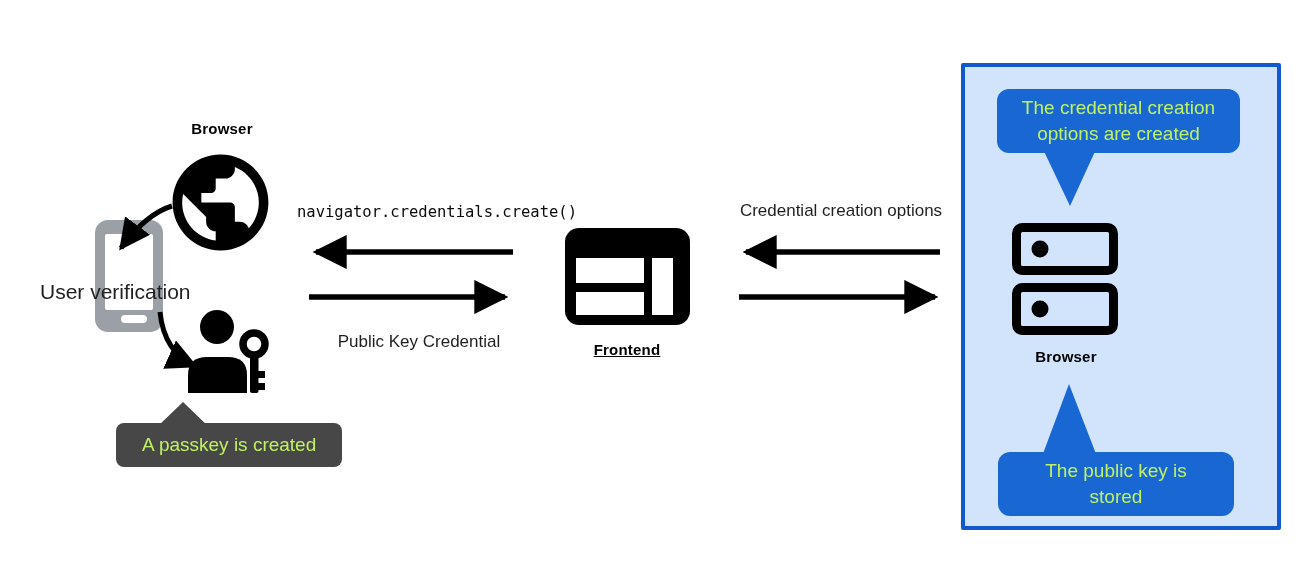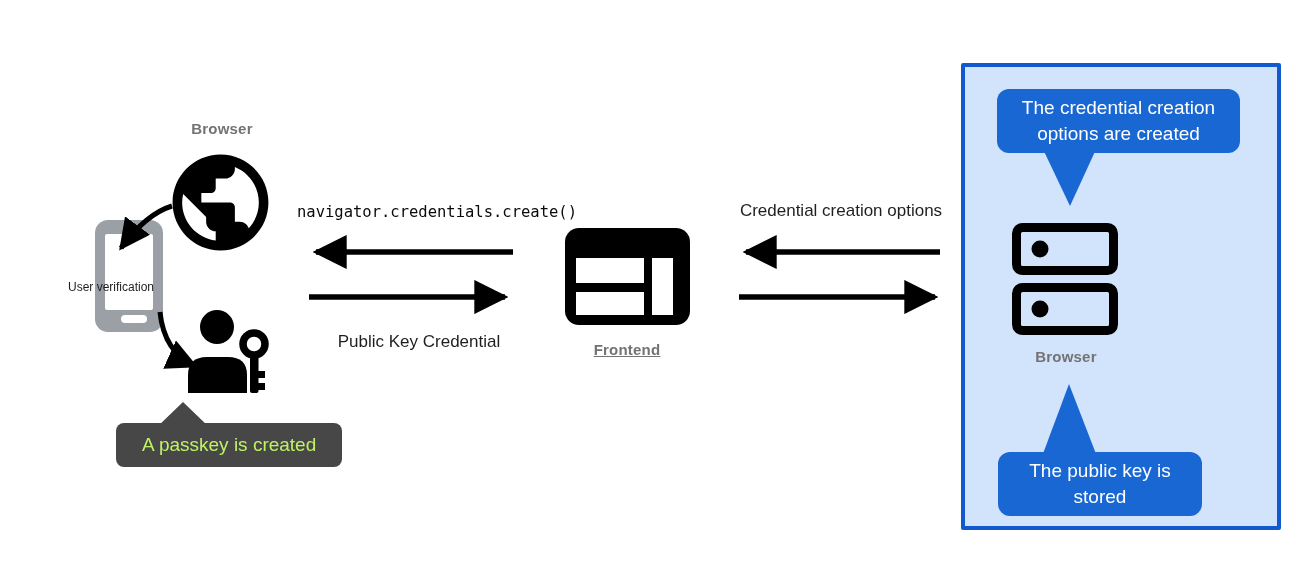--- a/index.html
+++ b/index.html
@@ -1,32 +1,32 @@
 <!DOCTYPE html>
 <html><head>
 <meta charset="utf-8">
 <style>
   html,body{margin:0;padding:0;background:#ffffff;}
   #canvas{
     position:relative;width:1310px;height:568px;background:#ffffff;overflow:hidden;
     font-family:"Liberation Sans", sans-serif;color:#1f1f1f;
   }
   .abs{position:absolute;}
-  .lbl-bold{font-weight:700;font-size:15px;text-align:center;color:#737373;letter-spacing:.2px;}
+  .lbl-bold{font-weight:700;font-size:15px;text-align:center;color:#000000;letter-spacing:.2px;}
   .arrow-lbl{font-size:17px;text-align:center;color:#1f1f1f;white-space:nowrap;}
   .mono-lbl{font-family:"DejaVu Sans Mono", monospace;font-size:15.5px;text-align:center;color:#0b0b0b;white-space:nowrap;}
   .callout-dark{
     background:#474747;color:#bef264;font-size:19px;line-height:44px;height:44px;
     padding:0 26px;border-radius:8px;white-space:nowrap;z-index:3;
   }
   .panel{
     background:#d2e3fc;border:4px solid #1259cf;border-radius:2px;z-index:1;box-sizing:border-box;
   }
   .callout-blue{
-    background:#1967d2;color:#ffffff;font-size:19px;line-height:26px;text-align:center;
+    background:#1967d2;color:#bef264;font-size:19px;line-height:26px;text-align:center;
     border-radius:12px;padding:6px 10px;box-sizing:border-box;z-index:3;
   }
   .callout-blue .inner{display:block;margin:0 auto;}
   svg{display:block;}
   #overlay{position:absolute;left:0;top:0;z-index:2;pointer-events:none;}
   .z3{z-index:3;}
 </style>
 </head>
 <body>
 
@@ -59,21 +59,21 @@
   <svg class="abs" style="left:163px;top:145px;" width="115" height="115" viewBox="0 0 24 24">
     <path fill="#000" d="M12 2C6.48 2 2 6.48 2 12s4.48 10 10 10 10-4.48 10-10S17.52 2 12 2zm-1 17.93c-3.95-.49-7-3.85-7-7.93 0-.62.08-1.21.21-1.79L9 15v1c0 1.1.9 2 2 2v1.93zm6.9-2.54c-.26-.81-1-1.39-1.9-1.39h-1v-3c0-.55-.45-1-1-1H8v-2h2c.55 0 1-.45 1-1V7h2c1.1 0 2-.9 2-2v-.41c2.93 1.19 5 4.06 5 7.41 0 2.08-.8 3.97-2.1 5.39z"></path>
   </svg>
 
   <svg class="abs" style="left:95px;top:220px;" width="68" height="112" viewBox="0 0 68 112">
     <rect x="0" y="0" width="68" height="112" rx="13" fill="#9aa0a6"></rect>
     <rect x="10" y="14" width="48" height="76" rx="2" fill="#ffffff"></rect>
     <rect x="26" y="95" width="26" height="8" rx="4" fill="#ffffff"></rect>
   </svg>
 
-  <div class="abs arrow-lbl z3" style="left:40px;top:280px;width:142px;font-size:12px;">User verification</div>
+  <div class="abs arrow-lbl z3" style="left:40px;top:280px;width:142px;font-size:21px;">User verification</div>
 
   <svg class="abs" style="left:185px;top:305px;" width="95" height="95" viewBox="0 0 95 95">
     <circle cx="32" cy="22" r="17" fill="#000"></circle>
     <path d="M3,88 V70 Q3,52 22,52 H43 Q62,52 62,70 V88 Z" fill="#000"></path>
     <circle cx="69" cy="39" r="11" fill="none" stroke="#000" stroke-width="7.5"></circle>
     <rect x="65" y="50" width="8.5" height="38" rx="2" fill="#000"></rect>
     <rect x="73" y="66" width="7" height="7" fill="#000"></rect>
     <rect x="73" y="78" width="7" height="7" fill="#000"></rect>
   </svg>
 
@@ -101,17 +101,17 @@
 
   <svg class="abs z3" style="left:1008px;top:219px;" width="114" height="120" viewBox="0 0 114 120">
     <rect x="8.5" y="8.5" width="97" height="43" rx="6" fill="none" stroke="#000" stroke-width="9"></rect>
     <rect x="8.5" y="68.5" width="97" height="43" rx="6" fill="none" stroke="#000" stroke-width="9"></rect>
     <circle cx="32" cy="30" r="8.5" fill="#000"></circle>
     <circle cx="32" cy="90" r="8.5" fill="#000"></circle>
   </svg>
 
   <div class="abs lbl-bold z3" style="left:1006px;top:348px;width:120px;">Browser</div>
 
-  <div class="abs callout-blue" style="left:998px;top:452px;width:204px;">
+  <div class="abs callout-blue" style="left:998px;top:452px;width:236px;">
     <span class="inner" style="width:178px;">The public key is stored</span>
   </div>
 
 </div>
 
 </body></html>

